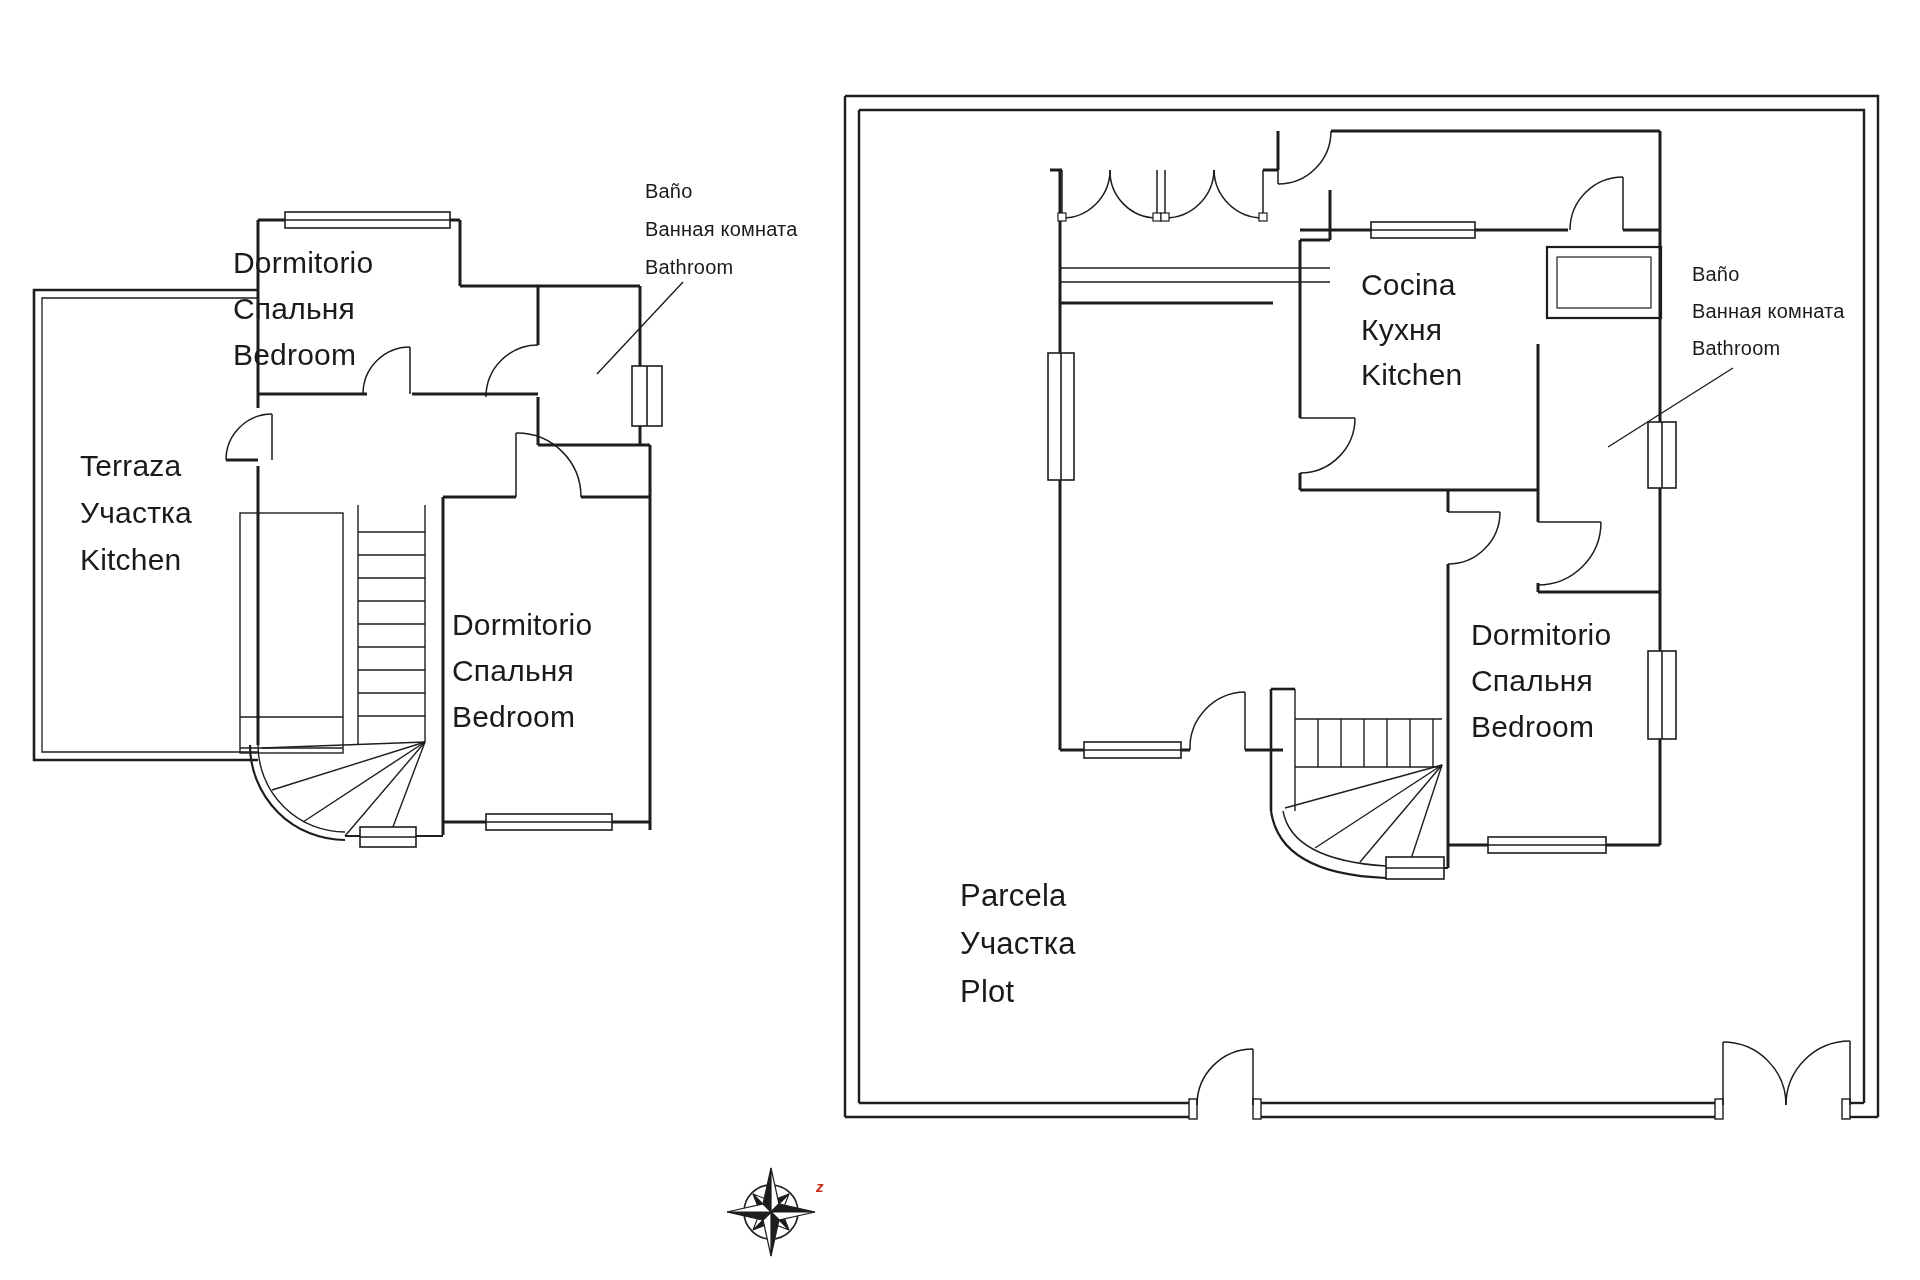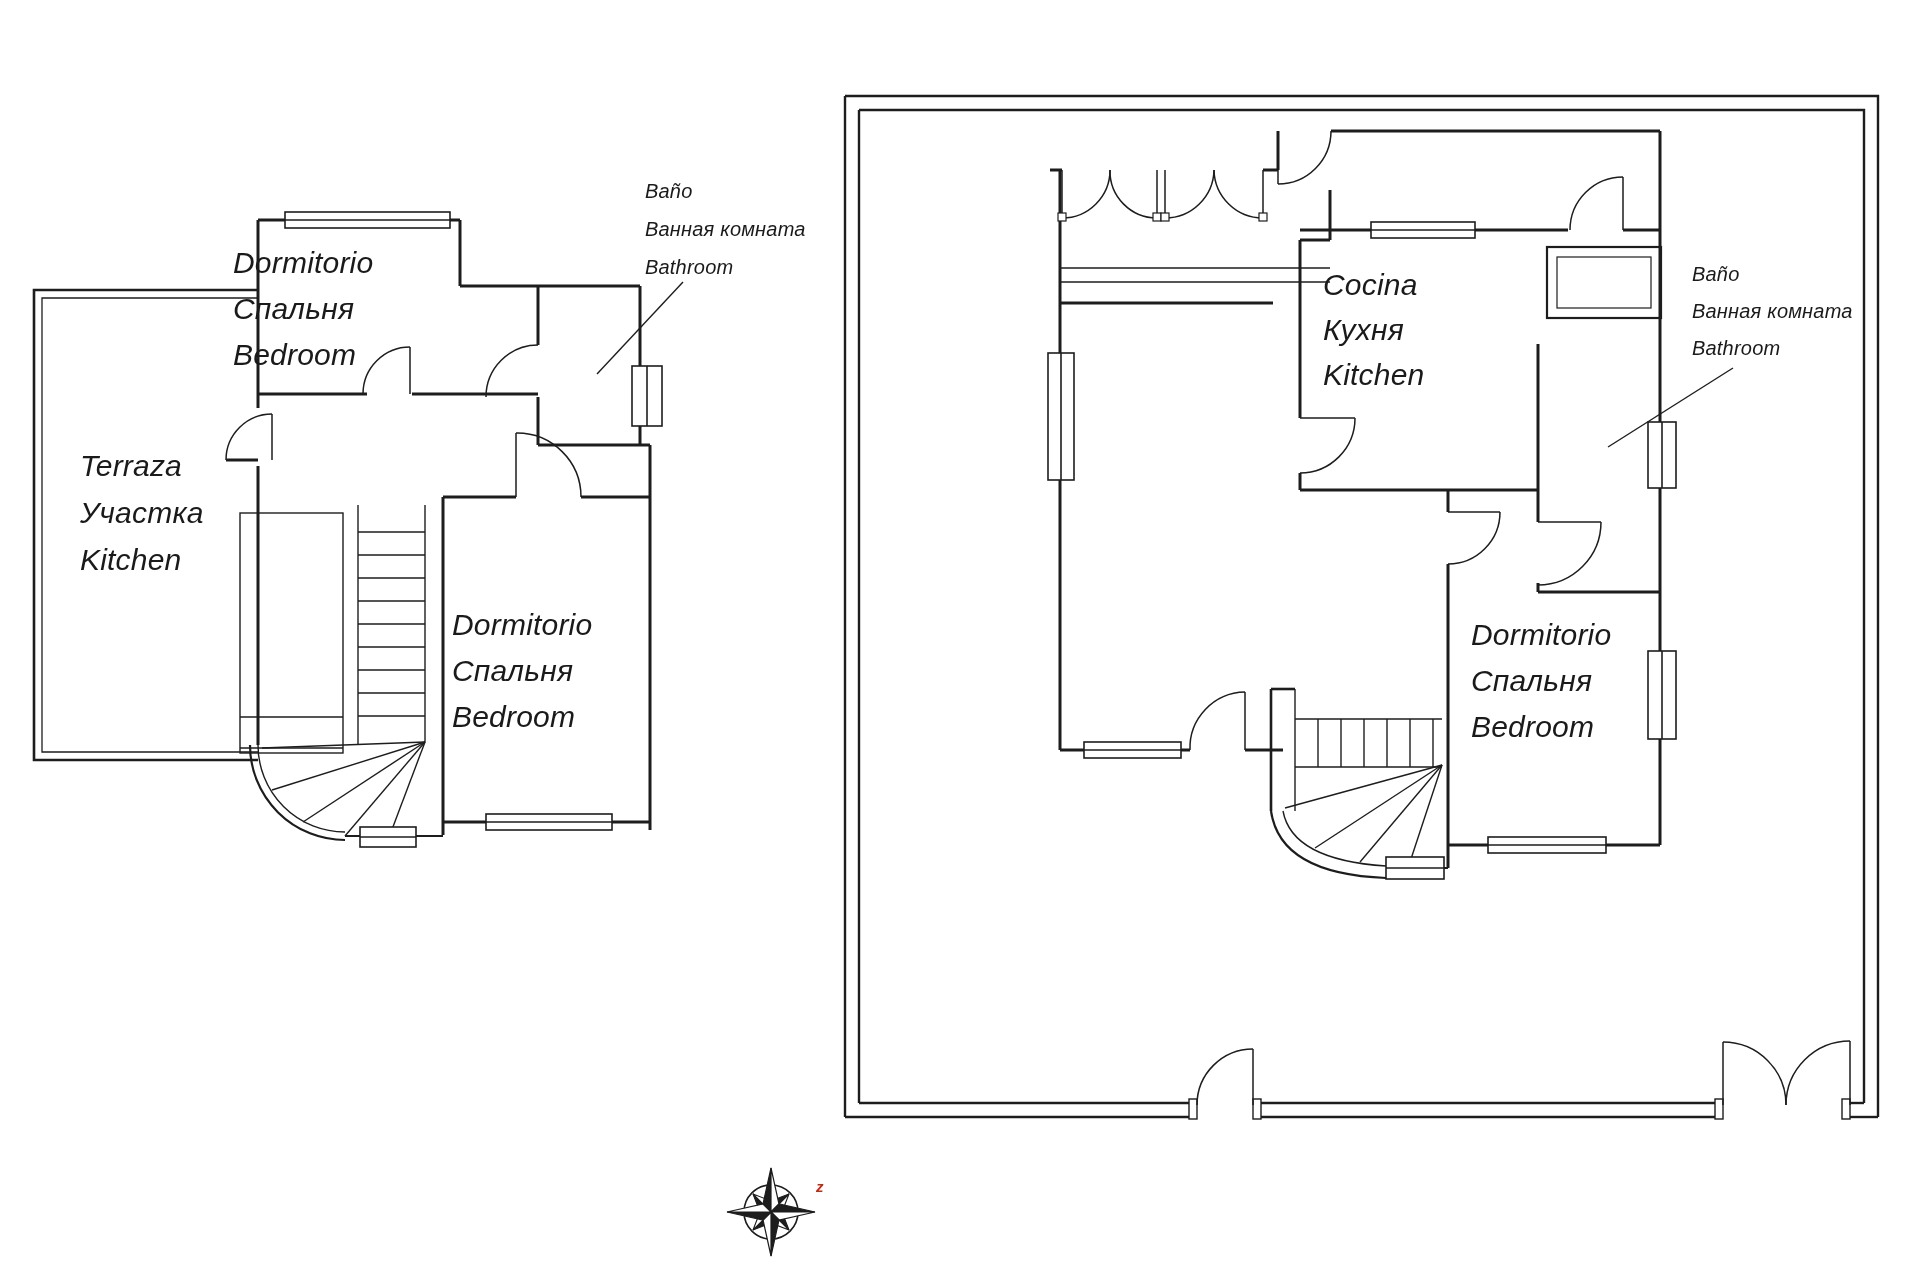--- a/index.html
+++ b/index.html
@@ -1,20 +1,20 @@
 <!DOCTYPE html>
 <html><head>
 <meta charset="utf-8">
 <style>
   html,body{margin:0;padding:0;background:#ffffff;}
   body{font-family:"Liberation Sans","DejaVu Sans",sans-serif;}
   .canvas{position:relative;width:1920px;height:1280px;background:#ffffff;overflow:hidden;}
   svg.drawing{position:absolute;left:0;top:0;}
   .lbl{position:absolute;color:#1a1a1a;font-size:30px;line-height:46px;letter-spacing:0.2px;white-space:nowrap;}
-  .lbl span{display:block;font-style:italic;}
+  .lbl span{display:block;}
   .lbl-sm{font-size:20px;line-height:38px;}
   .lbl-lg{font-size:31px;line-height:48px;}
   .compass-mark{position:absolute;color:#c22a18;font-size:15px;font-style:italic;font-weight:bold;}
 </style>
 </head>
 <body>
 
 <div class="canvas">
 
 <svg class="drawing" width="1920" height="1280" viewBox="0 0 1920 1280" fill="none">
@@ -274,35 +274,40 @@
     <span>Участка</span>
     <span>Kitchen</span>
   </div>
 
   <div class="lbl" style="left:452px;top:602px">
     <span>Dormitorio</span>
     <span>Спальня</span>
     <span>Bedroom</span>
   </div>
 
-  <div class="lbl" style="left:1323px;top:262px;line-height:45px">
+  <div class="lbl" style="left:1361px;top:262px;line-height:45px">
     <span>Cocina</span>
     <span>Кухня</span>
     <span>Kitchen</span>
   </div>
 
   <div class="lbl lbl-sm" style="left:1692px;top:256px;line-height:37px">
     <span>Baño</span>
     <span>Ванная комната</span>
     <span>Bathroom</span>
   </div>
 
 
   <div class="lbl" style="left:1471px;top:612px">
     <span>Dormitorio</span>
     <span>Спальня</span>
     <span>Bedroom</span>
   </div>
 
+  <div class="lbl lbl-lg" style="left:960px;top:872px">
+    <span>Parcela</span>
+    <span>Участка</span>
+    <span>Plot</span>
+  </div>
 
   <div class="compass-mark" style="left:816px;top:1178px">z</div>
 
 </div>
 
 </body></html>

